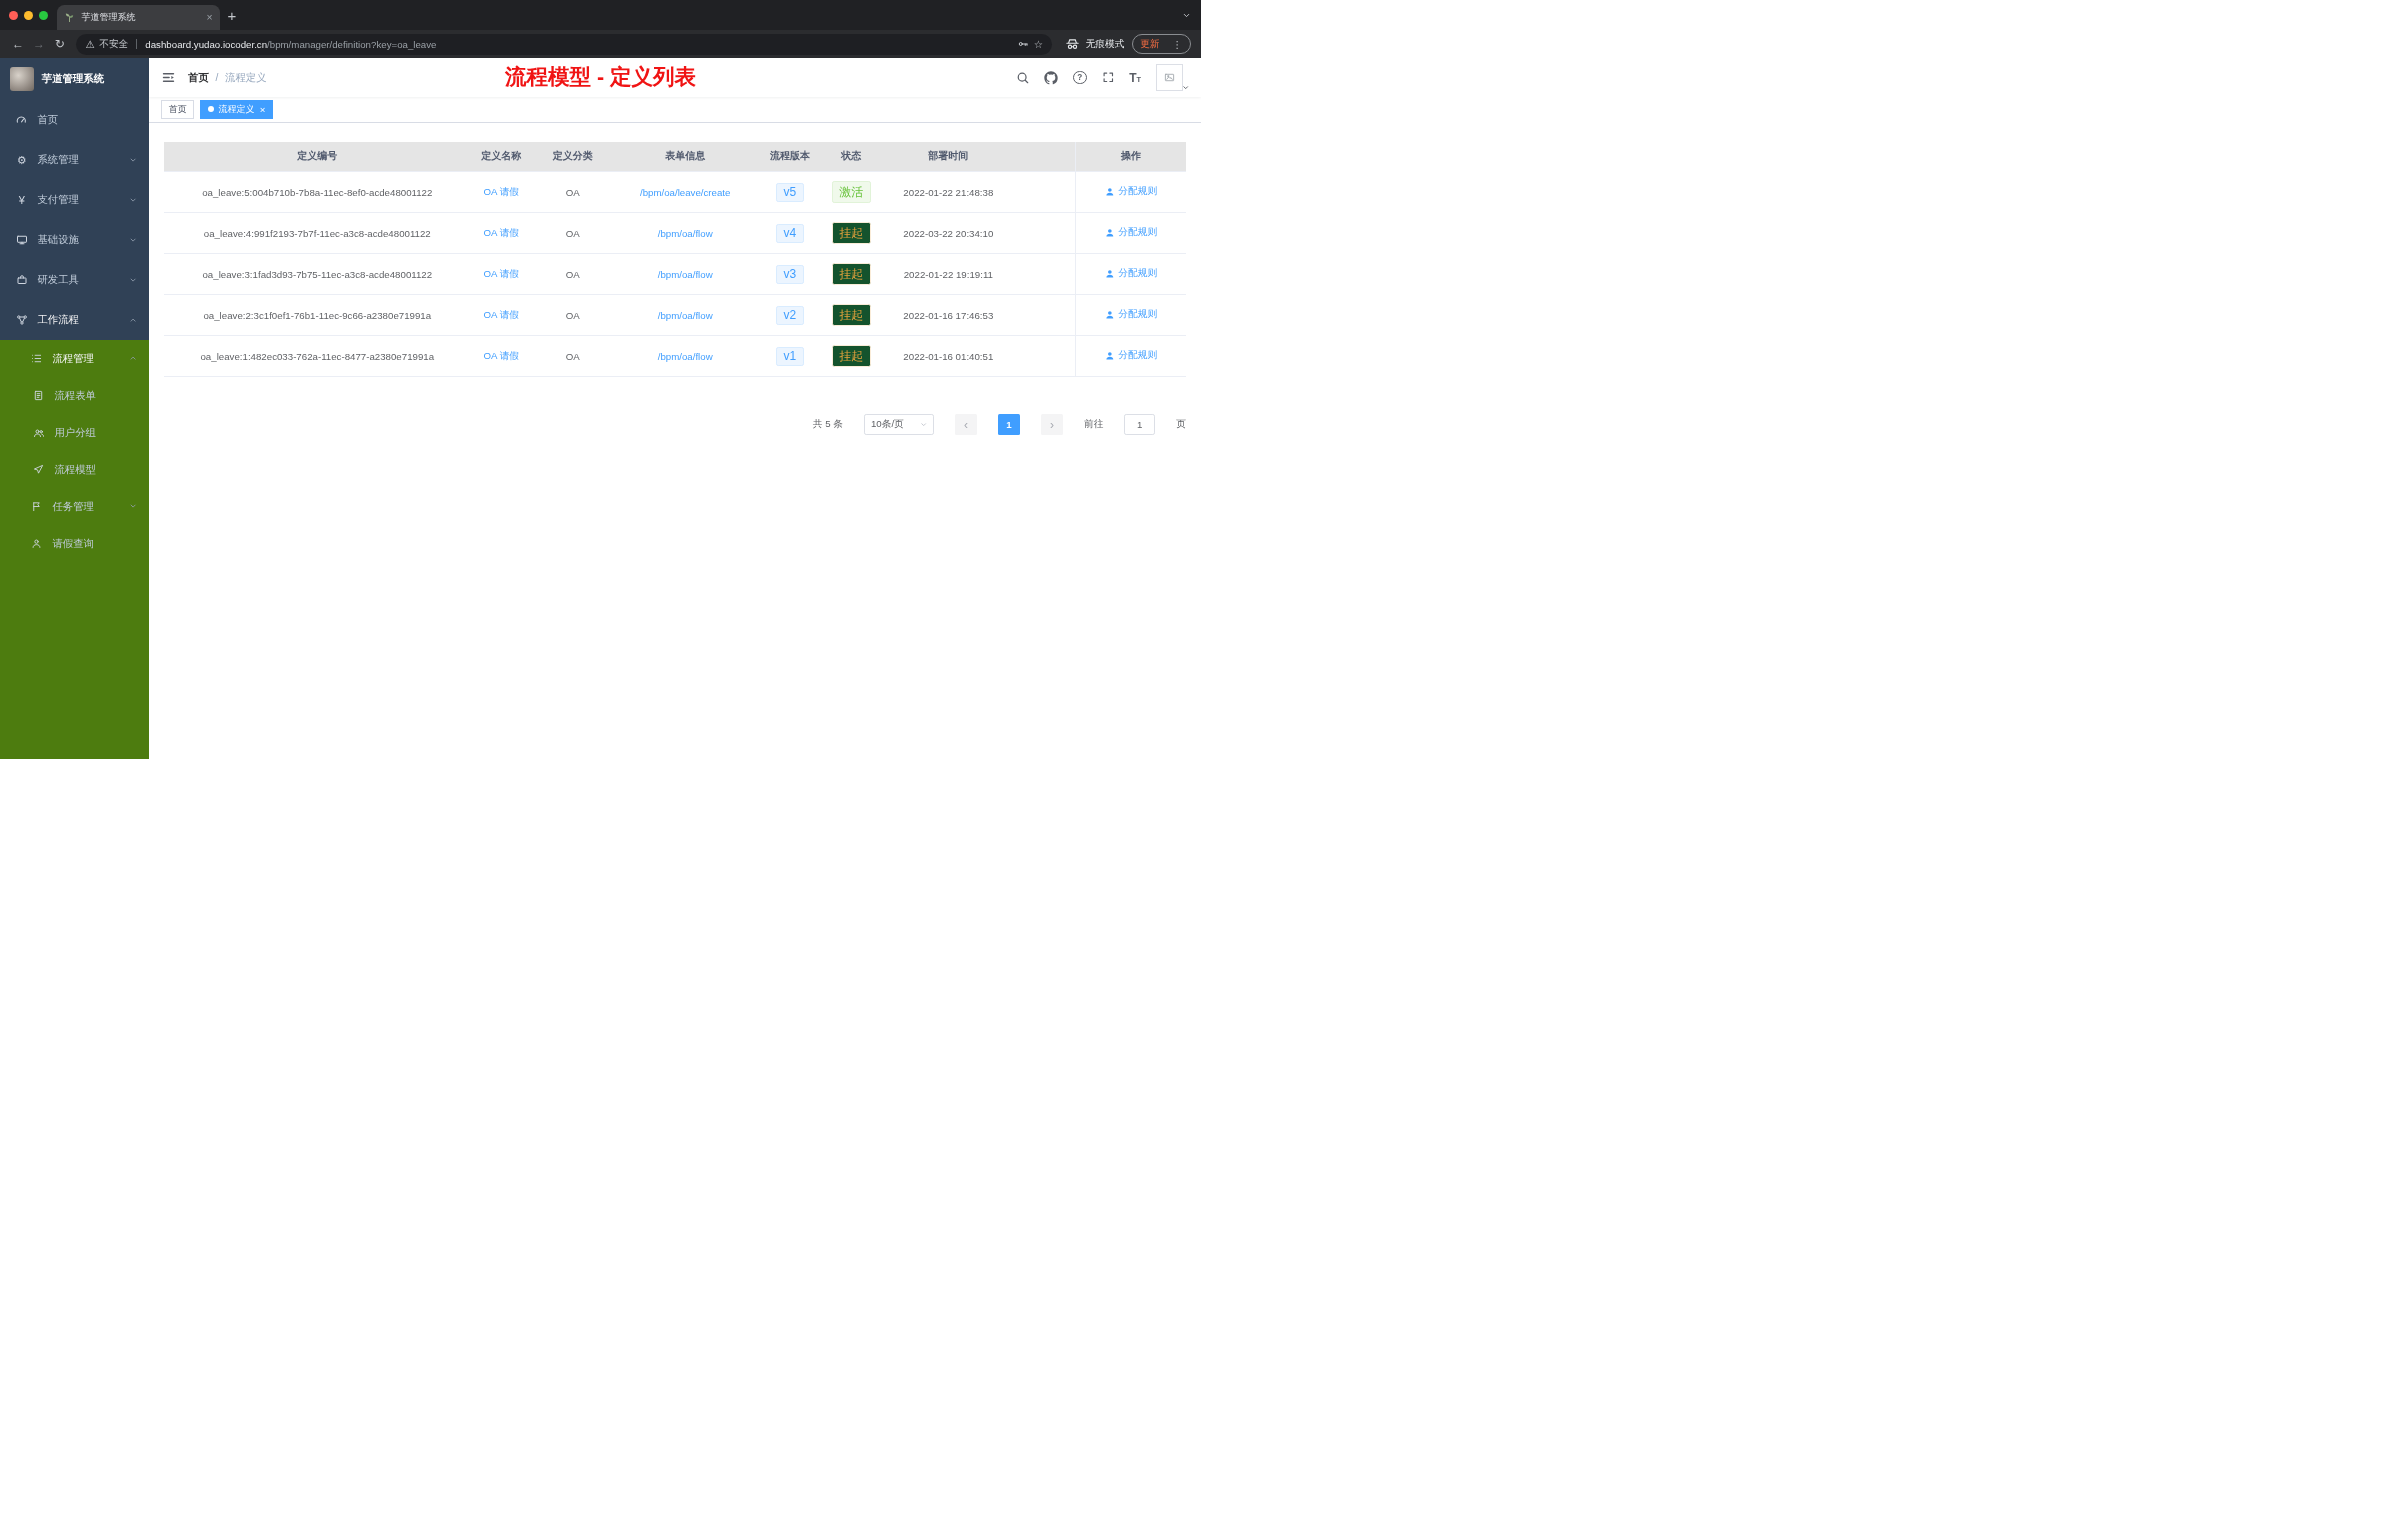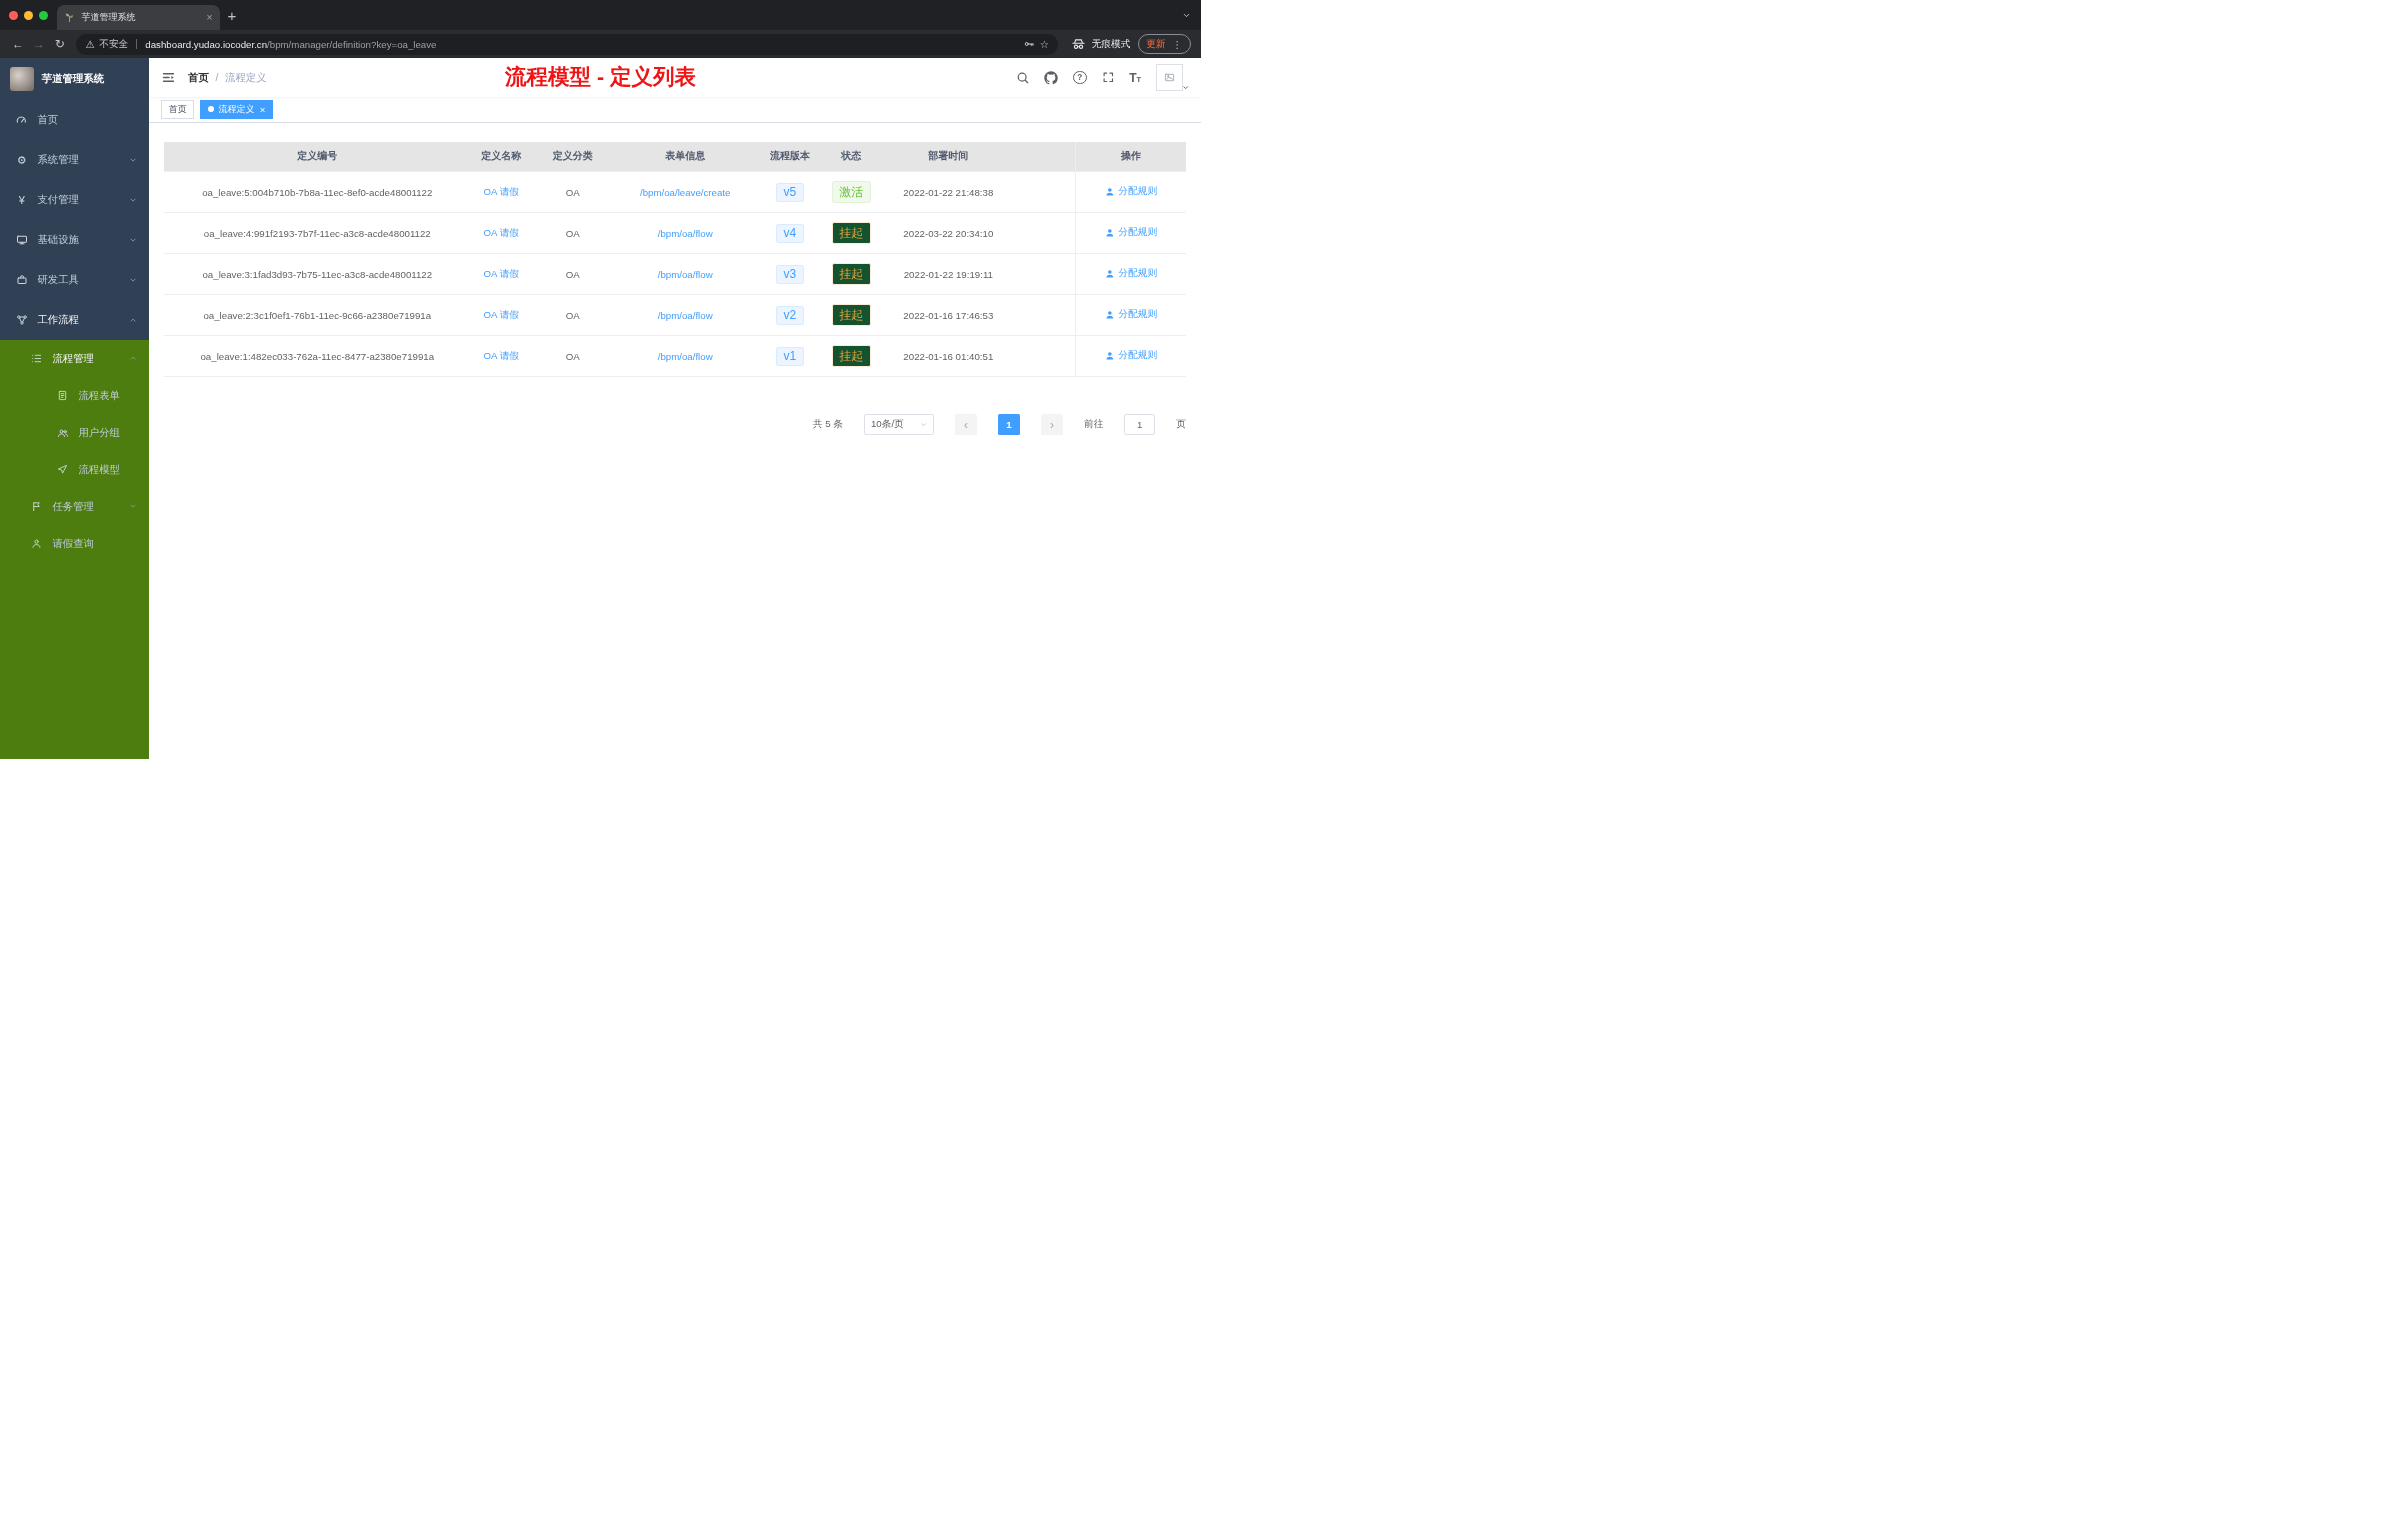--- a/index.html
+++ b/index.html
@@ -33,21 +33,21 @@
     display: flex; align-items: center; padding: 0 9px; gap: 4.5px; font-size: 9.7px; color: #9aa0a6;
   }
   .sec-label { color: #c4c7cc; text-align: center; }
   .ob-div { width: 0.7px; height: 10.4px; background: #5f6368; margin: 0 3.7px; }
   .url { flex: 1; white-space: nowrap; overflow: hidden; }
   .url-host { color: #e8eaed; }
   .url-path { color: #9aa0a6; }
   .ob-icon { color: #c4c7cc; cursor: pointer; font-size: 10.4px; }
   .incog { display: flex; align-items: center; gap: 5.2px; color: #e8eaed; font-size: 9.7px; margin: 0 7.4px; }
   .update-pill {
-    display: flex; align-items: center; gap: 7px; border: 0.7px solid #8a8d91; border-radius: 10.4px;
+    display: flex; align-items: center; gap: 13px; border: 0.7px solid #8a8d91; border-radius: 10.4px;
     padding: 2.2px 7.4px; margin-right: 3px; cursor: pointer;
   }
   .update-label { color: #ff7043; font-size: 9.7px; }
   .kebab { color: #c4c7cc; font-size: 9.7px; }
 
   
   .page { display: flex; height: 701px; }
 
   
   .sidebar { width: 149px; background: #304156; color: #bfcbd9; display: flex; flex-direction: column; font-size: 10.4px; flex-shrink: 0; }
@@ -56,21 +56,21 @@
     background: radial-gradient(circle at 35% 35%, #d8d2ca, #938b84 65%, #6f675f); }
   .logo-title { color: #fff; font-weight: bold; }
   .menu-item { height: 40px; display: flex; align-items: center; gap: 9px; padding: 0 12px 0 15px; cursor: pointer; }
   .menu-item .mi-label { flex: 1; }
   .menu-item.open .mi-label { color: #f4f4f5; }
   .mi-icon { width: 13.4px; display: flex; justify-content: center; color: #cfd6e0; font-size: 11px; }
   .chev { color: #8f9cab; }
   .chev.up { transform: rotate(180deg); }
   .submenu { background: #4d7c0f; flex: 1; }
   .submenu .menu-item { height: 37px; padding-left: 30px; }
-  .submenu .menu-item.lvl3 { padding-left: 56px; font-family: Liberation Serif, serif; }
+  .submenu .menu-item.lvl3 { padding-left: 32px; font-family: Liberation Serif, serif; }
 
   
   .main { flex: 1; min-width: 0; display: flex; flex-direction: column; background: #fff; }
   .navbar { height: 39px; display: flex; align-items: center; padding: 0 12px; box-shadow: 0 0.7px 3px rgba(0,21,41,.08); position: relative; z-index: 2; background:#fff; }
   .hamburger { color: #5a5e66; margin-right: 12px; cursor: pointer; }
   .breadcrumb { font-size: 10.4px; display: flex; align-items: center; gap: 6.7px; }
   .crumb-home { color: #303133; font-weight: bold; cursor: pointer; }
   .crumb-sep, .crumb-current { color: #97a8be; }
   .nav-icons { margin-left: auto; display: flex; align-items: center; gap: 15px; color: #5a5e66; }
   .nav-ic { cursor: pointer; }

